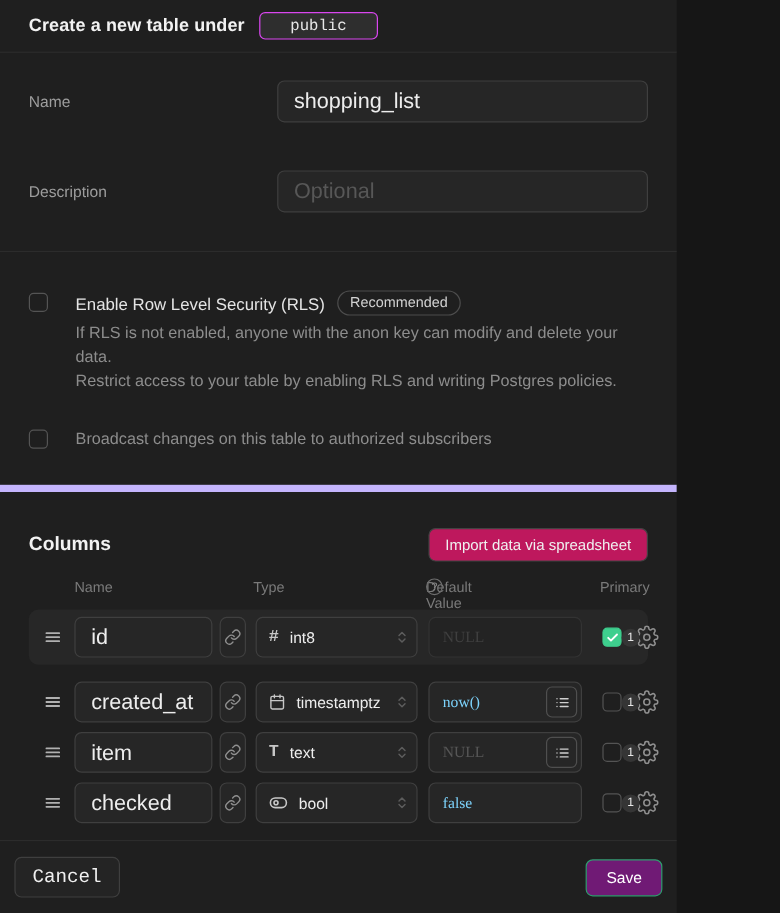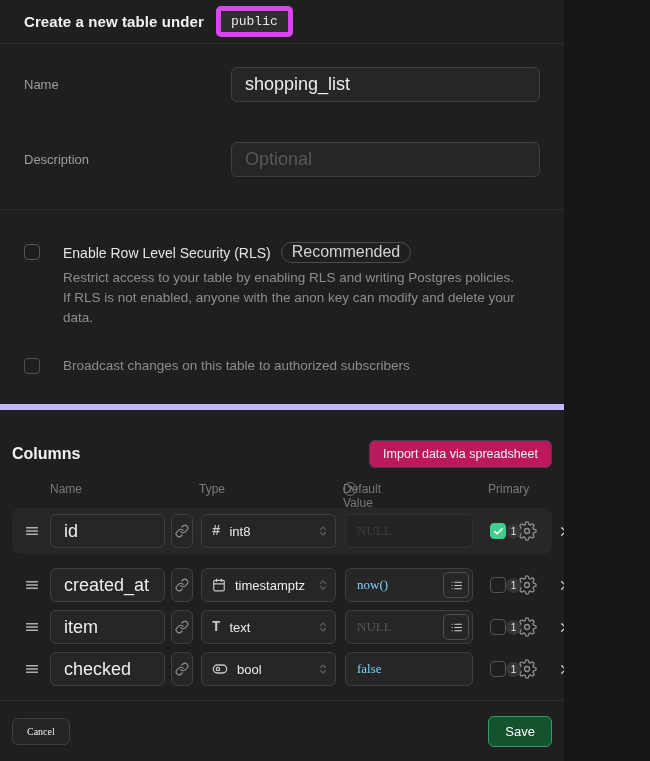--- a/index.html
+++ b/index.html
@@ -12,21 +12,21 @@
   }
 
   
   .dialog-header {
     height:44px; flex:0 0 44px; display:flex; align-items:center; gap:12px;
     padding:0 24px; border-bottom:1px solid #2c2c2c;
   }
   .dialog-title { font-size:15px; font-weight:700; color:#f2f2f2; letter-spacing:.1px; }
   .schema-badge {
     font-family:"Liberation Mono", monospace; font-size:13px; color:#e8e8e8;
-    background:#2e2e2e; border:5px solid #d946ef; border-radius:5px; padding:3px 10px;
+    background:#2e2e2e; border:1px solid #d946ef; border-radius:5px; padding:3px 25px;
   }
 
   
   .form-section { padding:23px 24px 32px; border-bottom:1px solid #2c2c2c; }
   .form-row { display:grid; grid-template-columns:207px 1fr; align-items:center; }
   .form-row + .form-row { margin-top:40px; }
   .field-label { font-size:13px; color:#9d9d9d; align-self:start; padding-top:10px; }
   .text-input {
     width:100%; height:35px; background:#262626; border:1px solid #3f3f3f; border-radius:6px;
     color:#ededed; font-size:18px; padding:0 13px; outline:none; font-family:inherit;
@@ -38,27 +38,27 @@
   .toggle-block { display:flex; gap:9px; }
   .toggle-block + .toggle-block { margin-top:28px; }
   .checkbox {
     width:16px; height:16px; flex:0 0 16px; margin-top:2px;
     border:1px solid #545454; border-radius:4px; background:transparent; cursor:pointer;
   }
   .toggle-content { margin-left:14px; }
   .toggle-label-row { display:flex; align-items:center; gap:10px; margin-bottom:5px; }
   .toggle-label { font-size:14px; color:#e4e4e4; line-height:20px; }
   .pill-badge {
-    font-size:16px; color:#d2d2d2; border:1px solid #4d4d4d; border-radius:999px;
+    font-size:12px; color:#d2d2d2; border:1px solid #4d4d4d; border-radius:999px;
     padding:1px 10px 2px; line-height:16px;
   }
   .toggle-desc { font-size:13.5px; color:#8d8d8d; line-height:20px; }
 
   
-  .columns-section { padding:30px 12px 0; }
+  .columns-section { padding:30px 24px 0; }
   .columns-head { display:flex; align-items:center; justify-content:space-between; height:28px; }
   .columns-title { font-size:16px; font-weight:700; color:#f2f2f2; }
   .import-button {
     background:#be185d; border:1px solid #424242; border-radius:6px; color:#f0f0f0;
     font-size:12.5px; padding:6px 13px; cursor:pointer; font-family:inherit;
   }
 
   .col-headers { position:relative; height:16px; margin-top:14px; margin-bottom:10px;
     font-size:12px; color:#7a7a7a; }
   .col-headers span { position:absolute; top:0; }
@@ -125,24 +125,24 @@
   .gear-icon { color:#8f8f8f; display:flex; }
   .delete-button { color:#dedede; display:flex; cursor:pointer; background:none; border:none; padding:0; }
 
   
   .dialog-footer {
     margin-top:auto; flex:0 0 61px; border-top:1px solid #2c2c2c;
     display:flex; align-items:center; justify-content:space-between; padding:0 12px;
   }
   .cancel-button {
     background:#242424; border:1px solid #3f3f3f; border-radius:6px; color:#f0f0f0;
-    font-size:10px; padding:7px 14px; cursor:pointer; font-family:Liberation Serif, serif;
+    font-size:16px; padding:7px 14px; cursor:pointer; font-family:Liberation Mono, monospace;
   }
   .save-button {
-    background:#14532d; border:1px solid #2f9c6e; border-radius:6px; color:#ffffff;
+    background:#701a75; border:1px solid #2f9c6e; border-radius:6px; color:#ffffff;
     font-size:13px; padding:7px 16px; cursor:pointer; font-family:inherit;
   }
 </style>
 </head>
 <body>
 
 <div class="dialog">
 
   <div class="dialog-header">
     <span class="dialog-title">Create a new table under</span>
@@ -161,22 +161,22 @@
   </div>
 
   <div class="toggles-section">
     <div class="toggle-block">
       <div class="checkbox"></div>
       <div class="toggle-content">
         <div class="toggle-label-row">
           <span class="toggle-label">Enable Row Level Security (RLS)</span>
           <span class="pill-badge">Recommended</span>
         </div>
+        <div class="toggle-desc">If RLS is not enabled, anyone with the anon key can modify and delete your data.</div>
         <div class="toggle-desc">Restrict access to your table by enabling RLS and writing Postgres policies.</div>
-        <div class="toggle-desc">If RLS is not enabled, anyone with the anon key can modify and delete your data.</div>
       </div>
     </div>
     <div class="toggle-block">
       <div class="checkbox"></div>
       <div class="toggle-content">
         <div class="toggle-desc">Broadcast changes on this table to authorized subscribers</div>
       </div>
     </div>
   </div>
 

